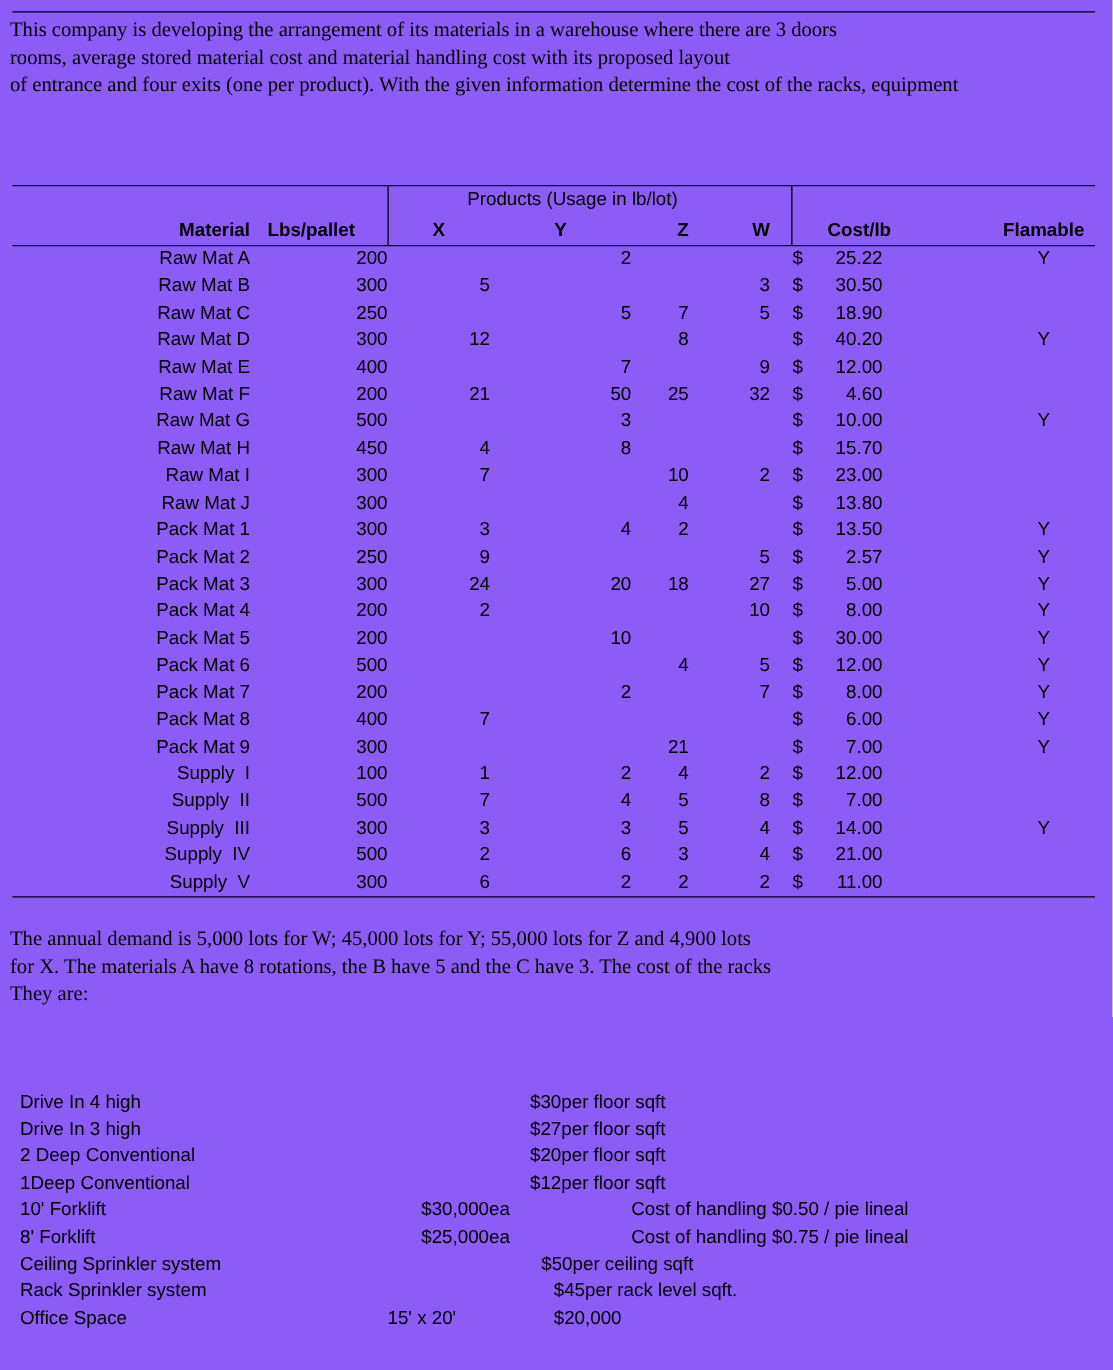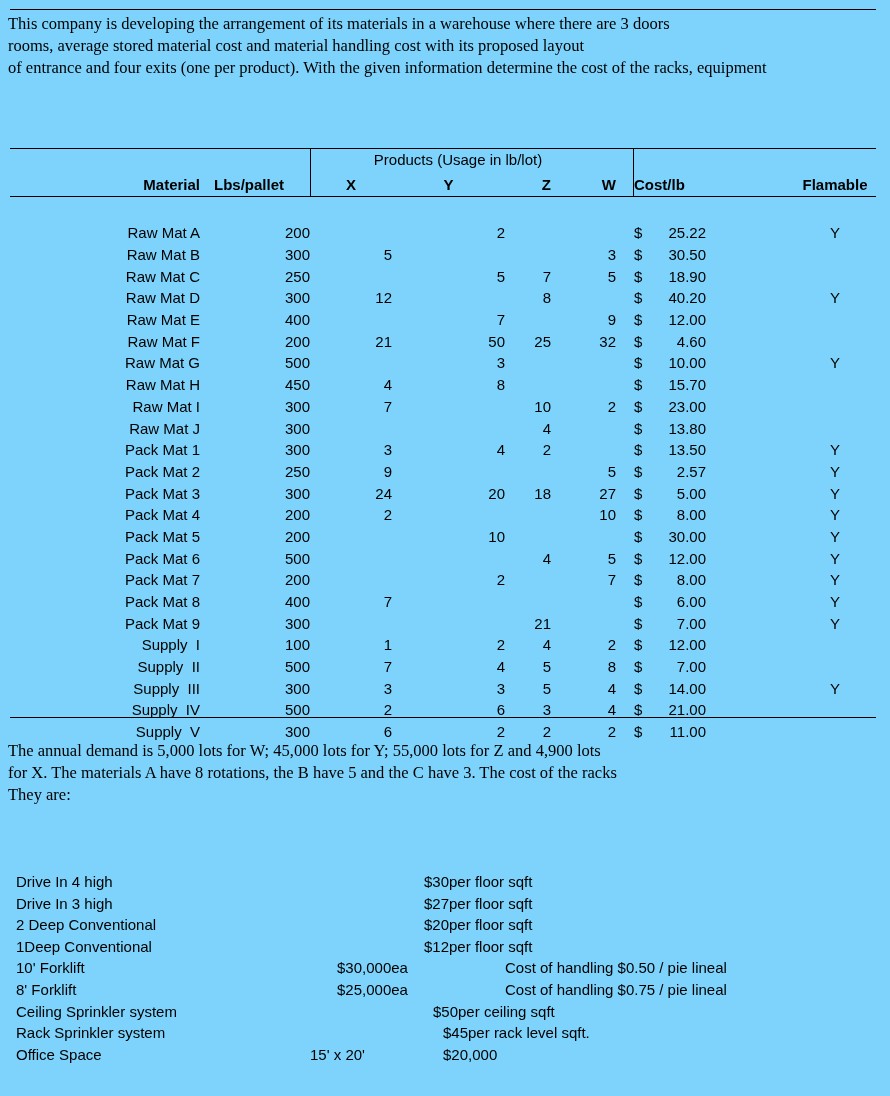--- a/index.html
+++ b/index.html
@@ -1,41 +1,41 @@
 <!DOCTYPE html>
 <html><head>
 <meta charset="utf-8">
 <style>
   * { margin:0; padding:0; box-sizing:border-box; }
   html,body { background:#ffffff; }
-  .page { position:relative; width:890px; height:1096px; background:#7dd3fc; color:#000;
+  .page { position:relative; width:890px; height:1096px; background:#8b5cf6; color:#000;
           font-family:"Liberation Sans", sans-serif; overflow:hidden; }
   .hline { position:absolute; left:10px; width:866px; height:0; border-top:1px solid #000; }
   .vline { position:absolute; width:0; border-left:1px solid #000; }
   .serif { font-family:"Liberation Serif", serif; font-size:16.5px; line-height:22px; white-space:nowrap; }
   #intro { position:absolute; top:13px; left:8px; }
   #demand { position:absolute; top:740px; left:8px; }
 
   #group-header { position:absolute; top:151px; left:311px; width:322px; text-align:center;
                   font-weight:normal; font-size:15px; padding-right:28px; }
   .thead { position:absolute; top:172px; left:16px; height:24px; align-items:center;
            font-weight:bold; font-size:15px; }
   .thead, .trow { display:grid; grid-template-columns:184px 110px 82px 113px 46px 65px 94px 80px 90px; }
-  #tbody { position:absolute; top:196px; left:16px; font-size:15px;margin-top:26px; }
+  #tbody { position:absolute; top:196px; left:16px; font-size:15px; }
   .trow { height:21.7px; align-items:center; }
   .c-mat { text-align:right; white-space:pre; }
   .c-lbs,.c-x,.c-y,.c-z,.c-w { text-align:right; }
   .c-cost { display:flex; }
   .c-cost .dollar { margin-left:18px; }
   .c-cost .amt { margin-left:auto; margin-right:4px; }
   .c-flam { text-align:center; }
   .thead .c-lbs { padding-right:26px; }
   .thead .c-x, .thead .c-y { text-align:center; }
   .thead .c-z, .thead .c-w { text-align:right; }
-  .thead .c-cost { display:block; padding-left:18px; }
+  .thead .c-cost { display:block; padding-left:18px;margin-left:28px; }
 
   .rack-list { position:absolute; top:871px; left:0; width:772px; font-size:15px; }
   .rrow { position:relative; height:21.6px; line-height:21.6px; }
   .rrow > span { position:absolute; top:0; white-space:nowrap; }
   .lab { left:16px; }
 </style>
 </head>
 <body>
 
 <div class="page">

